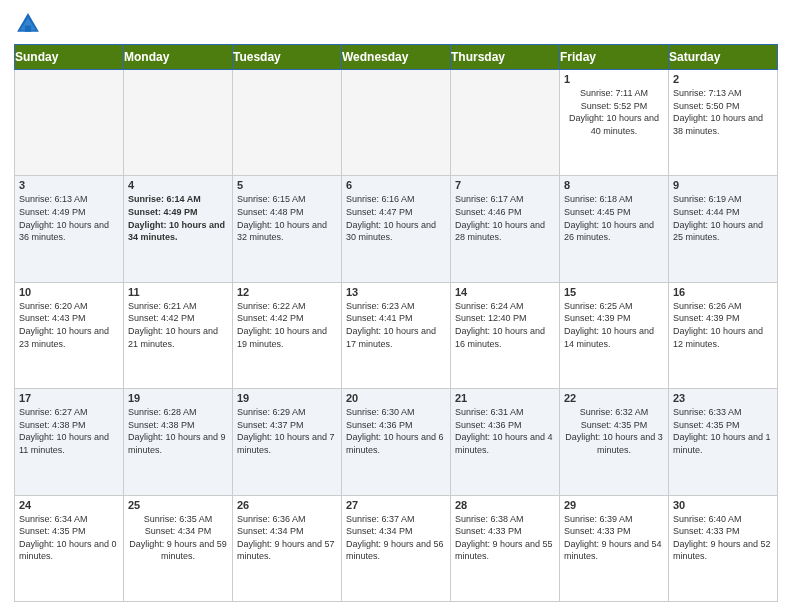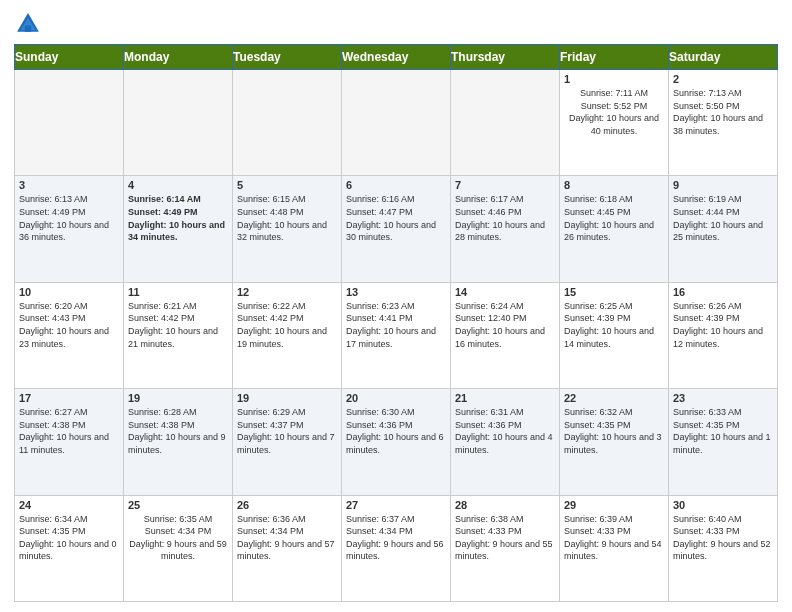--- a/index.html
+++ b/index.html
@@ -264,21 +264,21 @@
 Daylight: 10 hours and 6 minutes.</div>
           </td>
           <td>
             <span class="day-number">21</span>
             <div class="day-info" style="white-space: pre-line;">Sunrise: 6:31 AM
 Sunset: 4:36 PM
 Daylight: 10 hours and 4 minutes.</div>
           </td>
           <td>
             <span class="day-number">22</span>
-            <div class="day-info" style="white-space: pre-line;">Sunrise: 6:32 AM
+            <div class="day-info" style="white-space: pre-line; text-align: center;">Sunrise: 6:32 AM
 Sunset: 4:35 PM
 Daylight: 10 hours and 3 minutes.</div>
           </td>
           <td>
             <span class="day-number">23</span>
             <div class="day-info" style="white-space: pre-line;">Sunrise: 6:33 AM
 Sunset: 4:35 PM
 Daylight: 10 hours and 1 minute.</div>
           </td>
         </tr>

